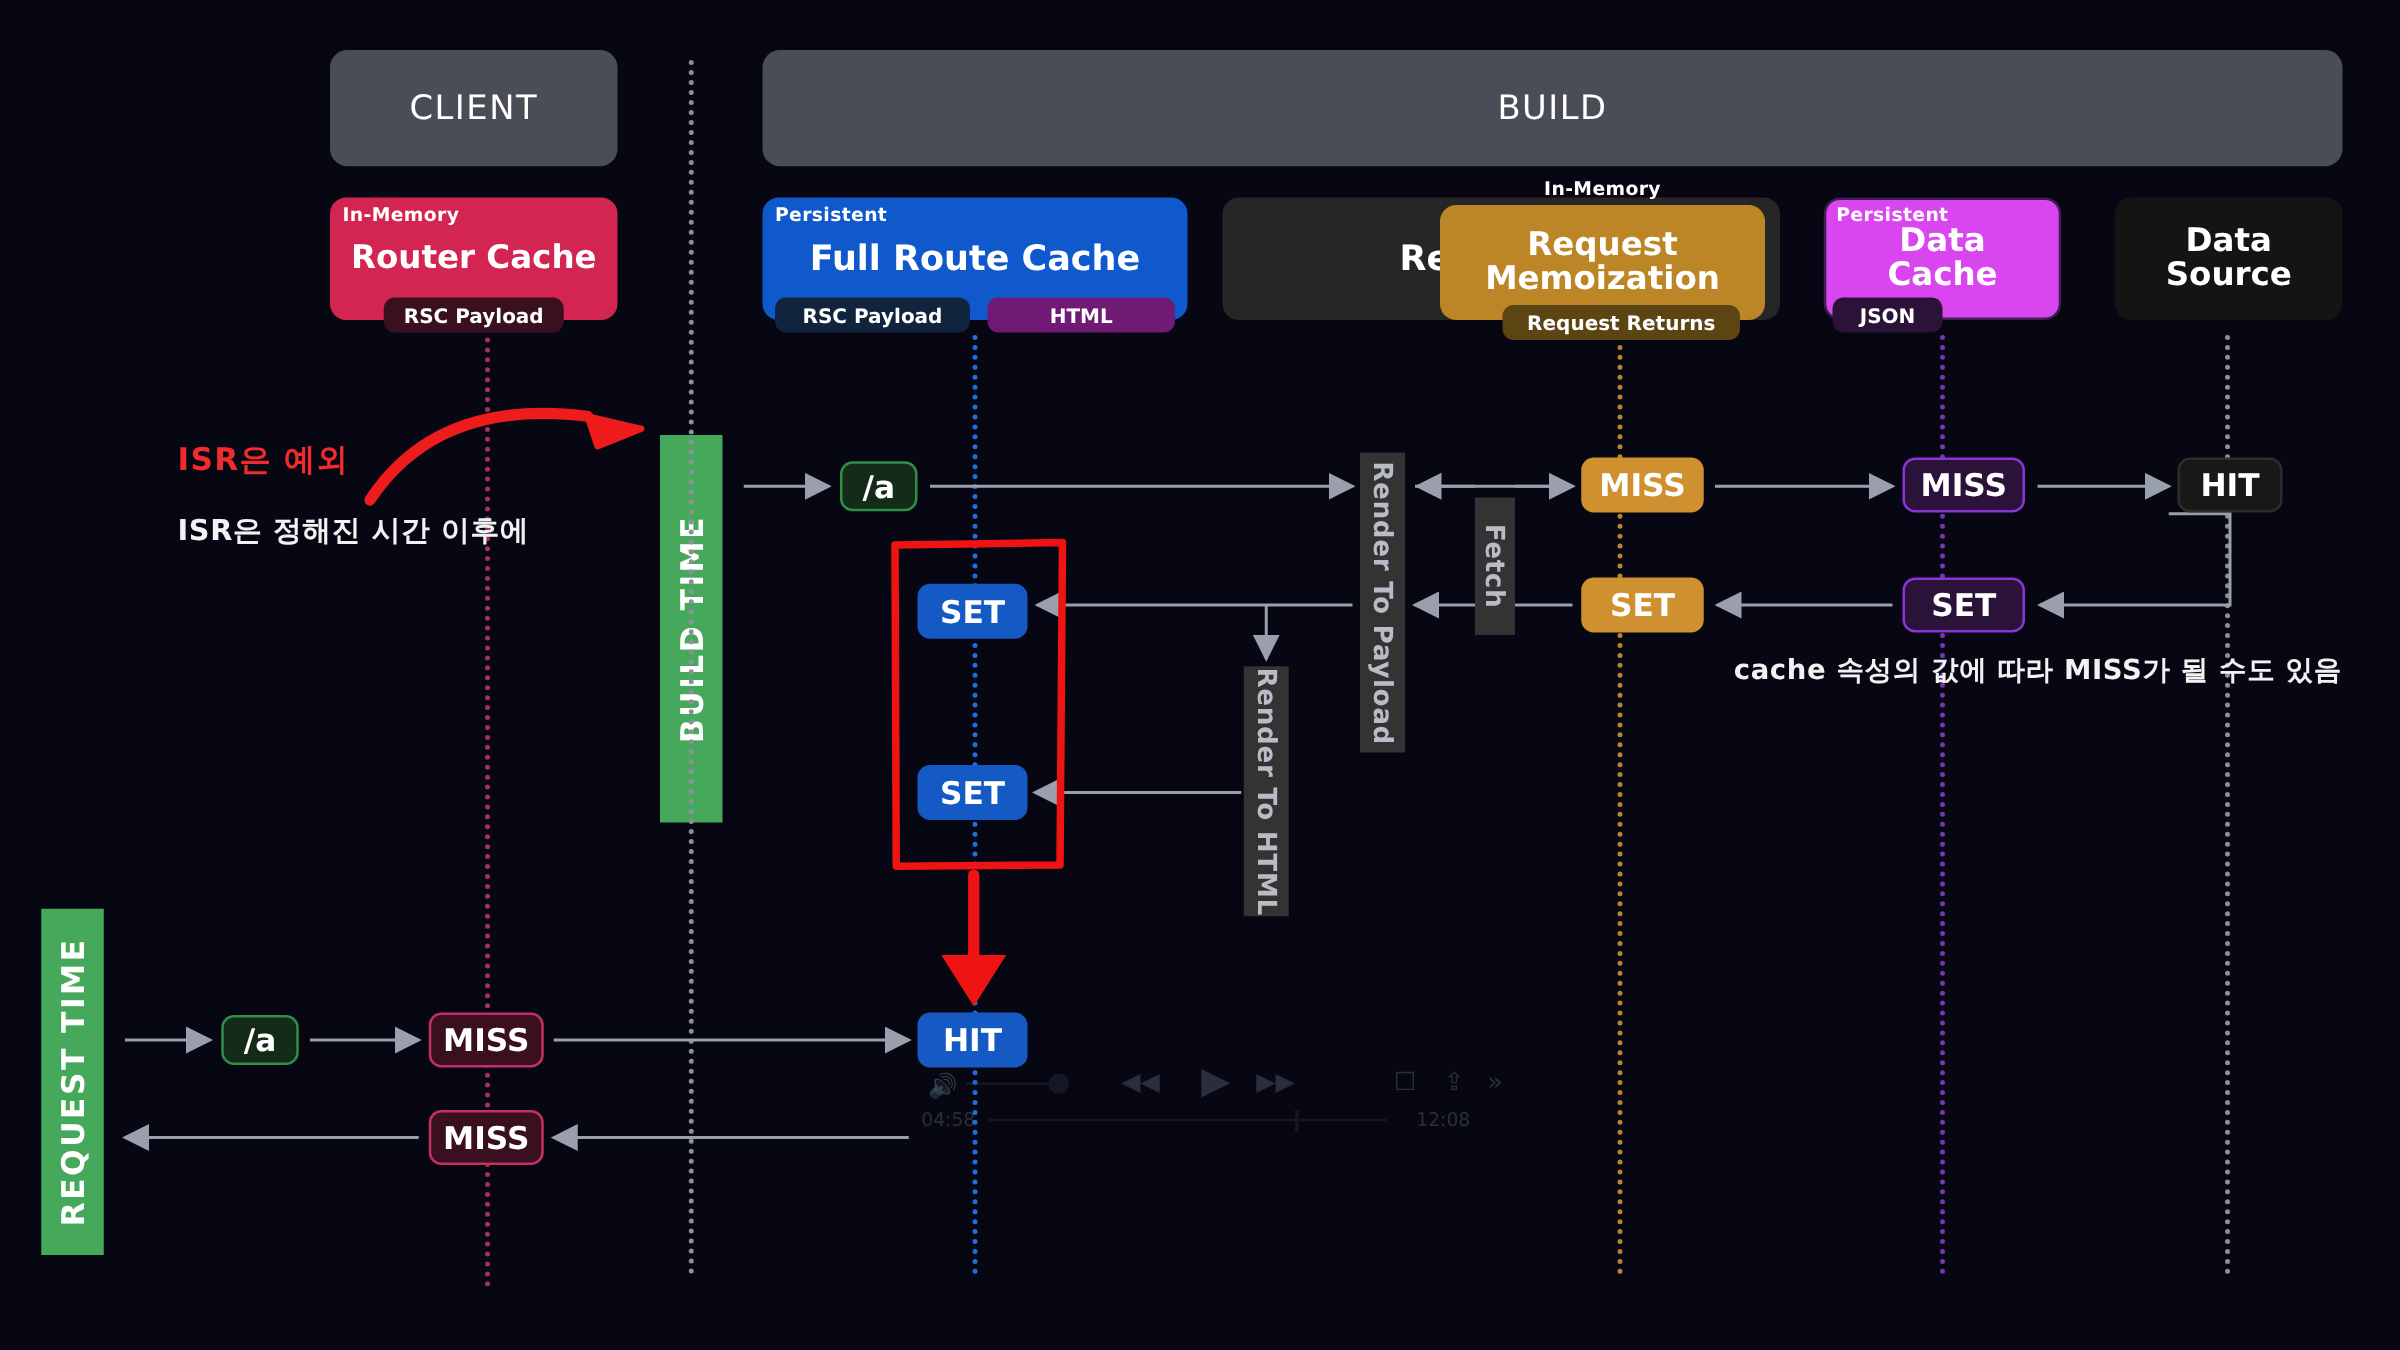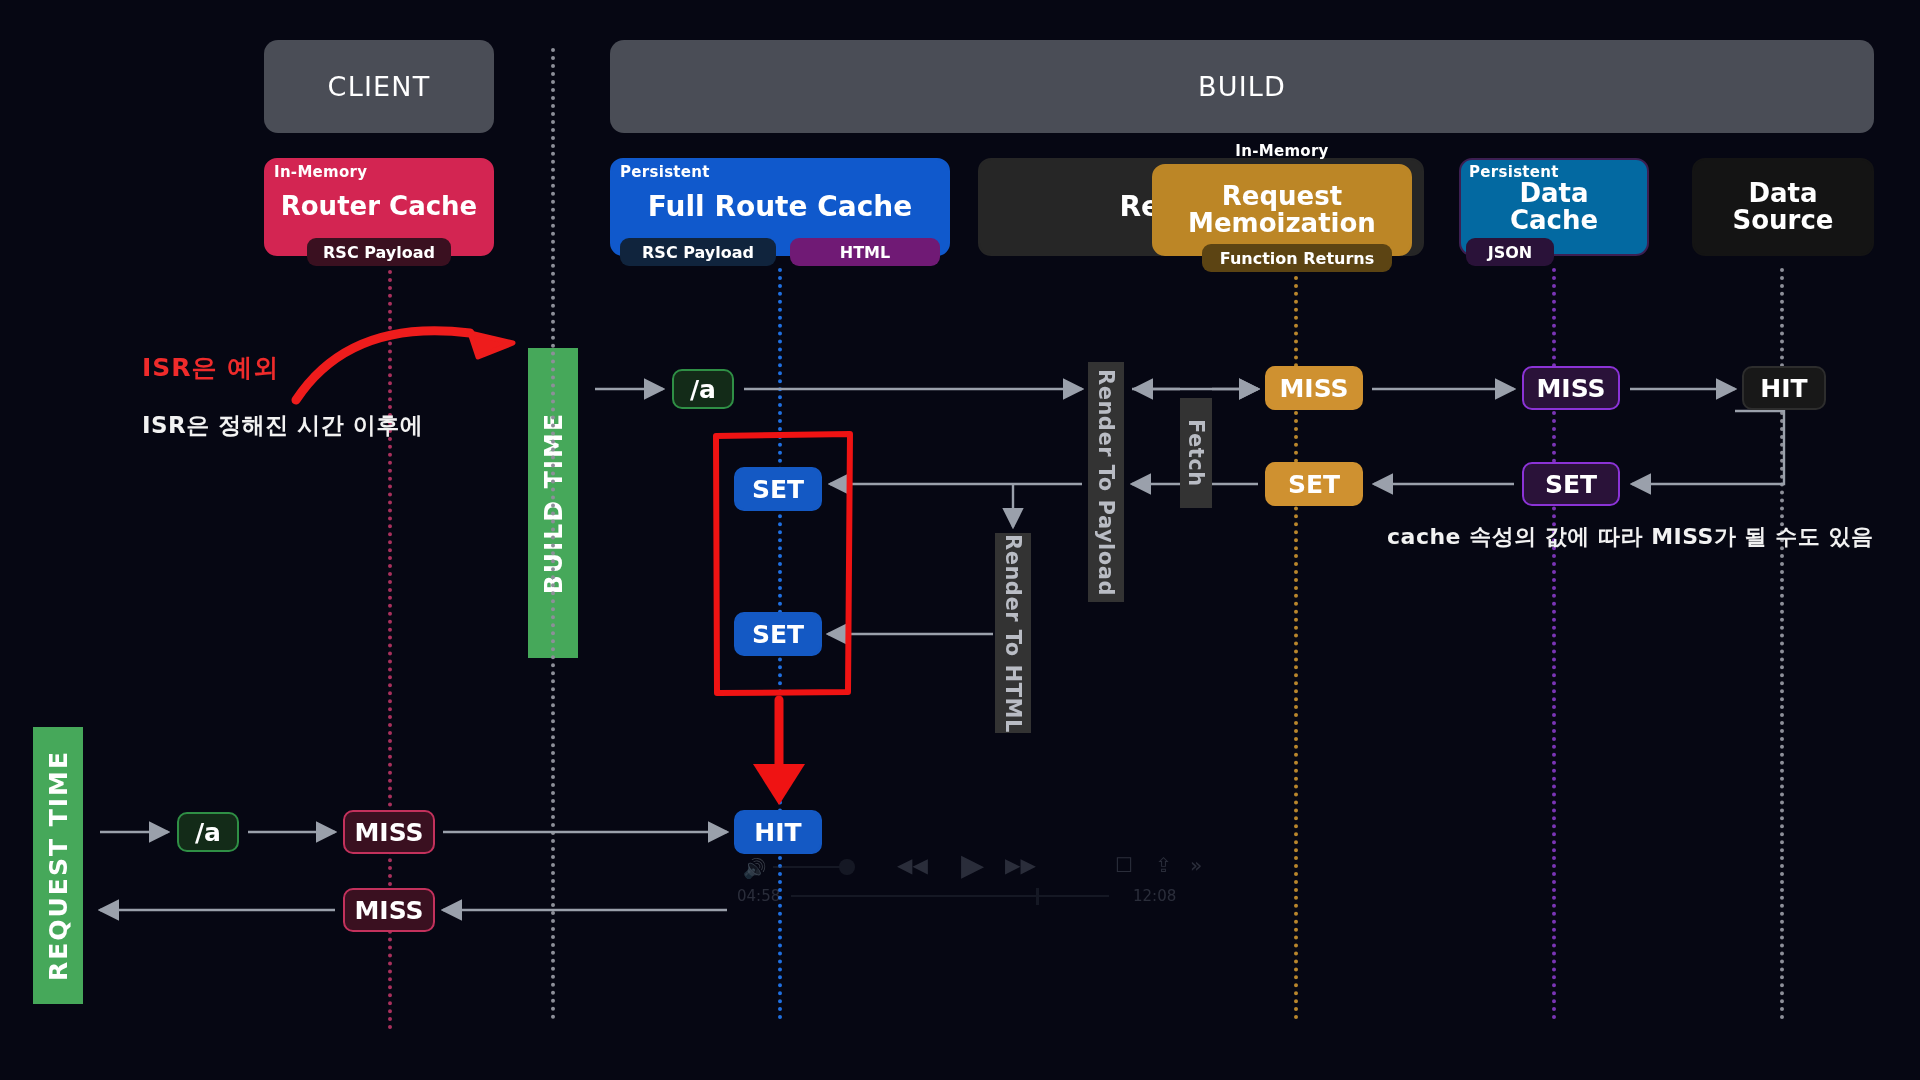--- a/index.html
+++ b/index.html
@@ -96,22 +96,22 @@
       <div class="kicker" style="position: absolute; left: 620px; top: 163px;">Persistent</div>
       <div class="chip" style="left: 620px; top: 238px; width: 156px; height: 28px; background: rgb(16, 36, 61);">RSC Payload</div>
       <div class="chip" style="left: 790px; top: 238px; width: 150px; height: 28px; background: #701a75;">HTML</div>
       <div class="card" style="left: 978px; top: 158px; width: 446px; height: 98px; background: rgb(38, 38, 38); border: 2px solid rgb(38, 38, 38);">
         <div class="card-title">Rendering</div>
       </div>
       <div class="card" style="left: 1152px; top: 164px; width: 260px; height: 92px; background: rgb(188, 134, 38); border: 2px solid rgb(188, 134, 38);">
         <div class="card-title two">Request Memoization</div>
       </div>
       <div class="kicker mid" style="position: absolute; left: 1282px; top: 142px;">In-Memory</div>
-      <div class="chip" style="left: 1202px; top: 244px; width: 190px; height: 28px; background: rgb(92, 68, 19);">Function Returns</div>
-      <div class="card" style="left: 1459px; top: 158px; width: 190px; height: 98px; background: #0369a1; border: 2px solid rgb(61, 31, 82);">
+      <div class="chip" style="left: 1202px; top: 244px; width: 190px; height: 28px; background: rgb(92, 68, 19);">Request Returns</div>
+      <div class="card" style="left: 1459px; top: 158px; width: 190px; height: 98px; background: #d946ef; border: 2px solid rgb(61, 31, 82);">
         <div class="card-title two">Data Cache</div>
       </div>
       <div class="kicker" style="position: absolute; left: 1469px; top: 163px;">Persistent</div>
       <div class="chip" style="left: 1466px; top: 238px; width: 88px; height: 28px; background: rgb(42, 18, 57);">JSON</div>
       <div class="card" style="left: 1692px; top: 158px; width: 182px; height: 98px; background: rgb(20, 20, 20); border: 2px solid rgb(20, 20, 20);">
         <div class="card-title two">Data Source</div>
       </div>
     </div>
 
   <div id="vboxes">

